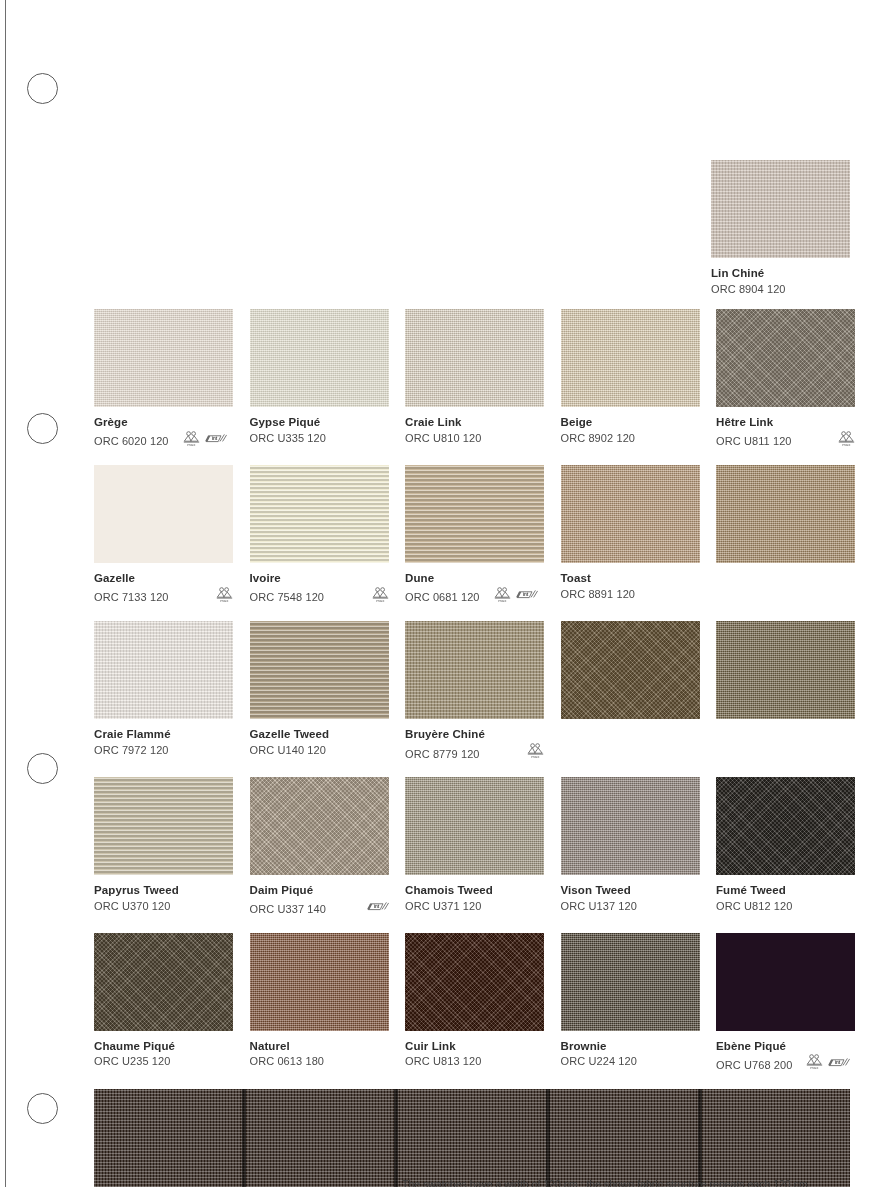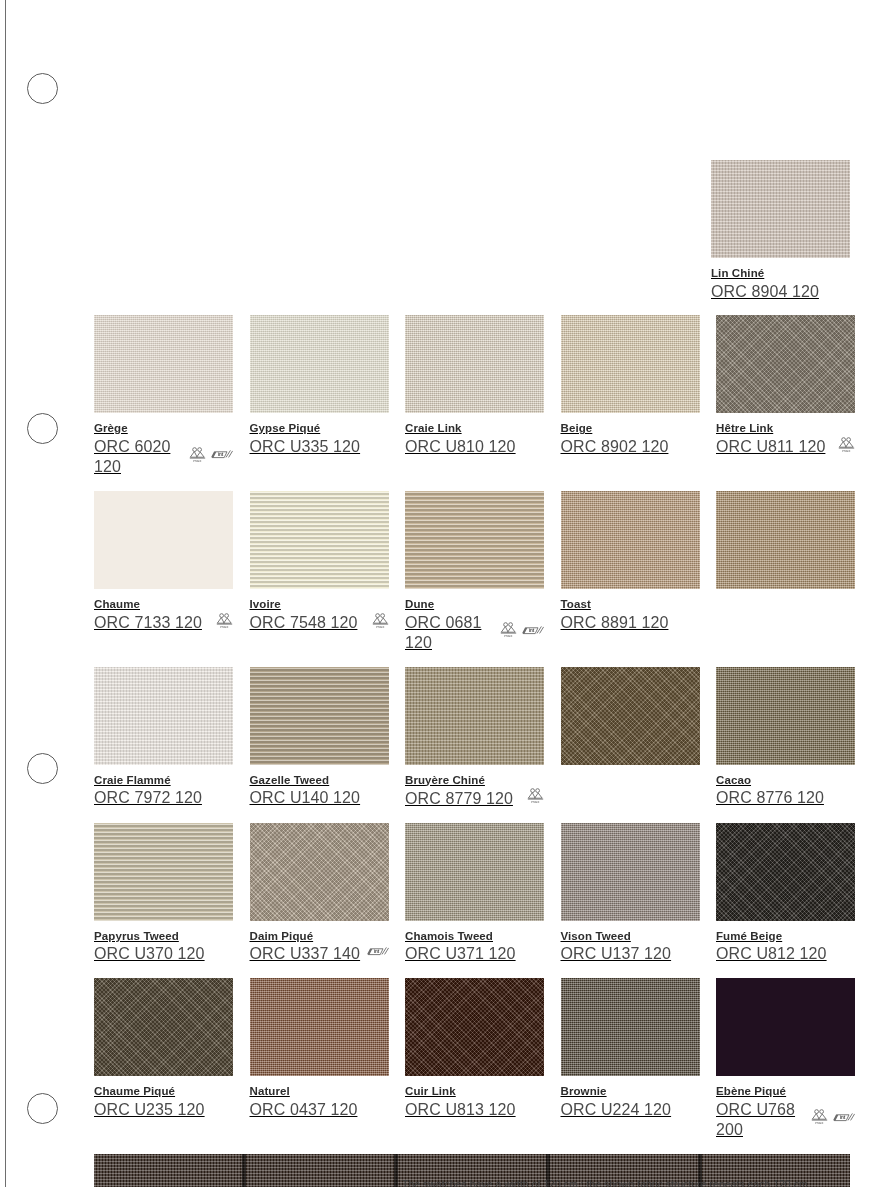--- a/index.html
+++ b/index.html
@@ -38,21 +38,20 @@
     position: absolute;
     left: 94px;
     top: 160px;
     width: 756px;
   }
 
   .swatch-row {
     display: flex;
     gap: 16.5px;
     margin-bottom: 13px;
-    text-decoration: underline;
   }
   .swatch-row.offset-right { justify-content: flex-end; }
 
   .swatch-cell {
     width: 139px;
     position: relative;
   }
   .swatch-cell.wide { width: 756px; }
 
   .swatch-chip {
@@ -129,21 +128,21 @@
     font-weight: bold;
     color: #2d2d2d;
     letter-spacing: 0.1px;
   }
   .swatch-code-line {
     display: flex;
     align-items: center;
     margin-top: 1px;
   }
   .swatch-code {
-    font-size: 16px;
+    font-size: 11px;
     color: #4a4a4a;
     letter-spacing: 0.1px;
   }
   .swatch-icons {
     display: flex;
     align-items: center;
     gap: 5px;
     margin-left: auto;
     padding-left: 6px;
   }
@@ -269,21 +268,21 @@
           </div>
         </div>
       </div>
     </div>
     <div class="swatch-row">
       <div class="swatch-cell">
         <div class="swatch-chip" style="background: rgb(242, 236, 228);">
           <div class="weave plain"></div>
         </div>
         <div class="swatch-caption">
-          <div class="swatch-name">Chaume</div>
+          <div class="swatch-name">Gazelle</div>
           <div class="swatch-code-line">
             <span class="swatch-code">ORC 7133 120</span>
             <span class="swatch-icons">
               <span class="icon-max"><svg width="17" height="16" viewBox="0 0 17 16">
                   <circle cx="5.6" cy="2.6" r="1.9" fill="none" stroke="#6b6b6b" stroke-width="0.9"></circle>
                   <circle cx="10.6" cy="2.6" r="1.9" fill="none" stroke="#6b6b6b" stroke-width="0.9"></circle>
                   <path d="M1.3 10.2 L5.3 4.6 L8.2 10.2 Z" fill="none" stroke="#6b6b6b" stroke-width="0.9"></path>
                   <path d="M7.6 10.2 L11.2 5.0 L15.2 10.2 Z" fill="none" stroke="#6b6b6b" stroke-width="0.9"></path>
                   <line x1="0.8" y1="11.1" x2="16.2" y2="11.1" stroke="#6b6b6b" stroke-width="0.9"></line>
                   <text x="8.3" y="15.4" font-family="Liberation Sans, sans-serif" font-size="4.4" fill="#6b6b6b" text-anchor="middle">max</text>
@@ -403,26 +402,20 @@
         </div>
       </div>
       <div class="swatch-cell">
         <div class="swatch-chip" style="background: rgb(109, 90, 59);">
           <div class="weave pique"></div>
         </div>
       </div>
       <div class="swatch-cell">
         <div class="swatch-chip" style="background: rgb(111, 97, 67);">
           <div class="weave weave"></div>
-        </div>
-        <div class="swatch-caption">
-          <div class="swatch-name">Cacao</div>
-          <div class="swatch-code-line">
-            <span class="swatch-code">ORC 8776 120</span>
-          </div>
         </div>
       </div>
     </div>
     <div class="swatch-row">
       <div class="swatch-cell">
         <div class="swatch-chip" style="background: rgb(204, 195, 172);">
           <div class="weave rib"></div>
         </div>
         <div class="swatch-caption">
           <div class="swatch-name">Papyrus Tweed</div>
@@ -471,21 +464,21 @@
           <div class="swatch-code-line">
             <span class="swatch-code">ORC U137 120</span>
           </div>
         </div>
       </div>
       <div class="swatch-cell">
         <div class="swatch-chip" style="background: rgb(43, 39, 34);">
           <div class="weave pique"></div>
         </div>
         <div class="swatch-caption">
-          <div class="swatch-name">Fumé Beige</div>
+          <div class="swatch-name">Fumé Tweed</div>
           <div class="swatch-code-line">
             <span class="swatch-code">ORC U812 120</span>
           </div>
         </div>
       </div>
     </div>
     <div class="swatch-row">
       <div class="swatch-cell">
         <div class="swatch-chip" style="background: rgb(87, 76, 56);">
           <div class="weave pique"></div>
@@ -497,21 +490,21 @@
           </div>
         </div>
       </div>
       <div class="swatch-cell">
         <div class="swatch-chip" style="background: rgb(124, 79, 52);">
           <div class="weave weave"></div>
         </div>
         <div class="swatch-caption">
           <div class="swatch-name">Naturel</div>
           <div class="swatch-code-line">
-            <span class="swatch-code">ORC 0437 120</span>
+            <span class="swatch-code">ORC 0613 180</span>
           </div>
         </div>
       </div>
       <div class="swatch-cell">
         <div class="swatch-chip" style="background: rgb(61, 28, 14);">
           <div class="weave pique"></div>
         </div>
         <div class="swatch-caption">
           <div class="swatch-name">Cuir Link</div>
           <div class="swatch-code-line">

